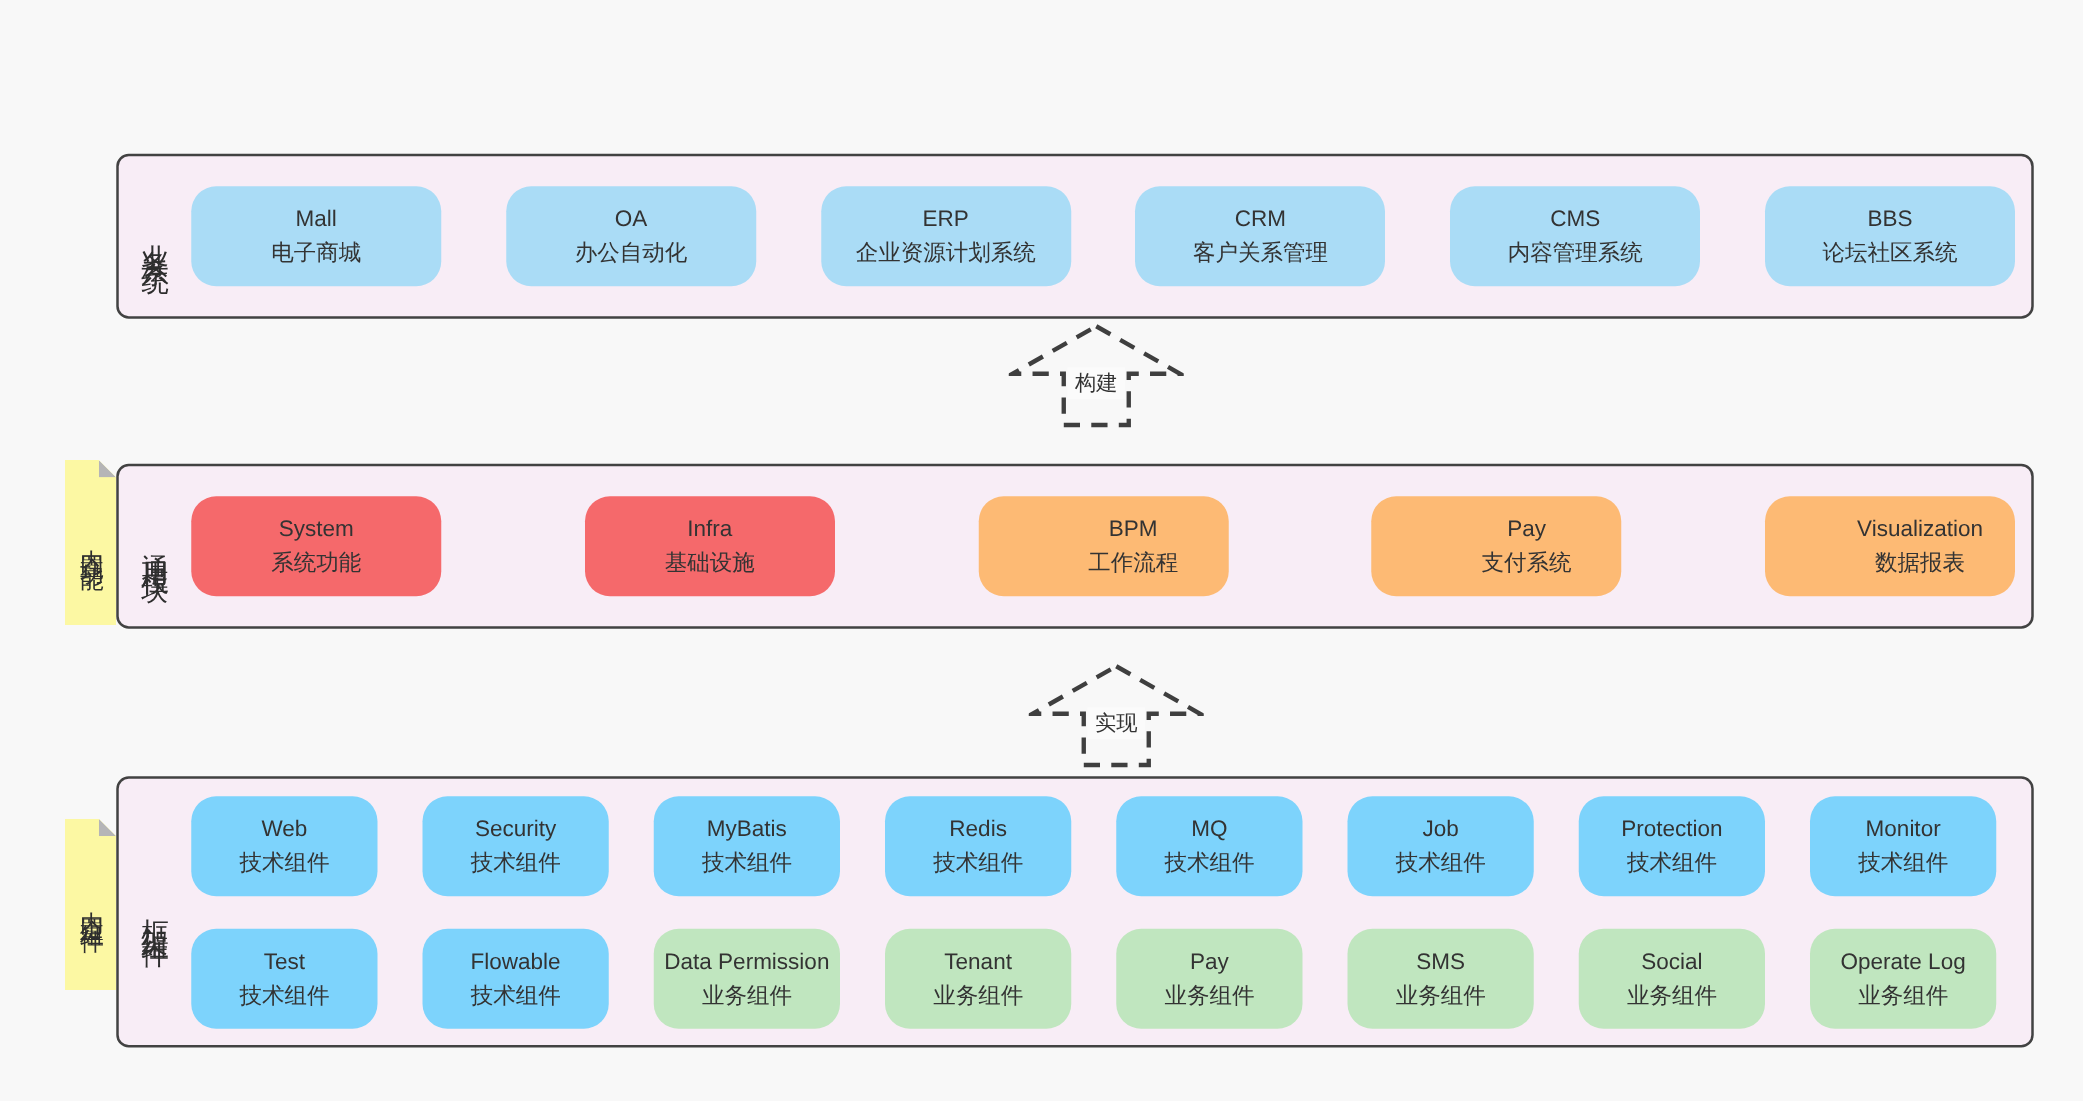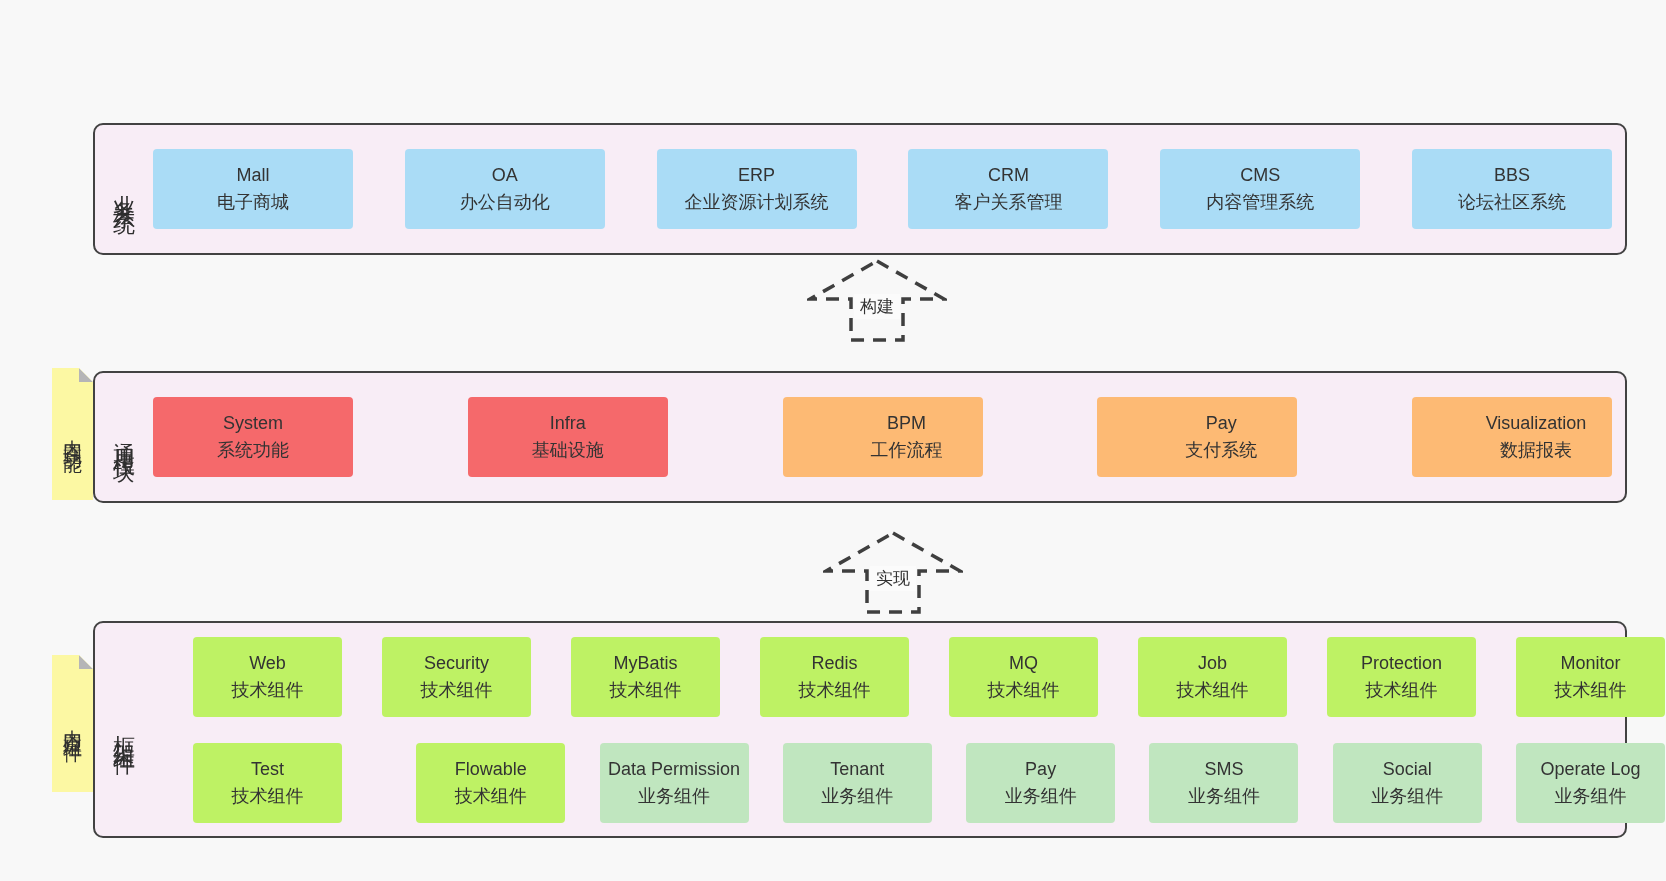--- a/index.html
+++ b/index.html
@@ -29,31 +29,31 @@
     padding:0 13px 0 0;
   }
   .panel-content.two-rows{
     flex-direction:column;justify-content:center;gap:26px;
     padding:0 28px 0 0;
   }
   .grid-row{display:flex;justify-content:space-between;width:100%;}
 
   
   .box{
-    border-radius:4px;
+    border-radius:20px;
     display:flex;flex-direction:column;align-items:center;justify-content:center;
     text-align:center;font-size:18px;line-height:1.5;color:#333;
     box-sizing:border-box;
   }
   .w6{width:200px;height:80px;}
   .w8{width:149px;height:80px;}
   .blue{background:#aadcf6;}
   .red{background:#f5696b;}
   .pink{background:#fdba74;padding-left:48px;}
-  .gdark{background:#bef264;margin-left:40px;}
+  .gdark{background:#7dd3fc;}
   .glight{background:#c0e6bf;}
 
   
   .arrow{position:absolute;width:140px;height:85px;}
   .arrow svg{display:block;}
   .arrow-label{
     position:absolute;left:50%;top:36px;transform:translateX(-50%);
     background:#fbfbfb;padding:1px 6px;font-size:17px;white-space:nowrap;
   }
 

